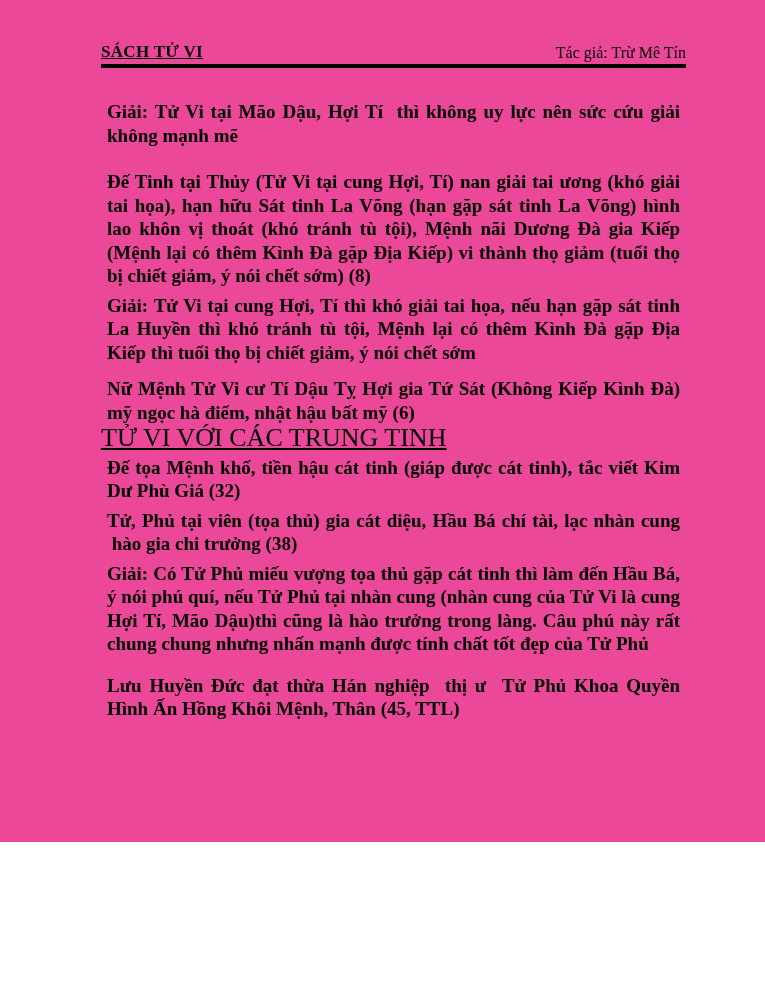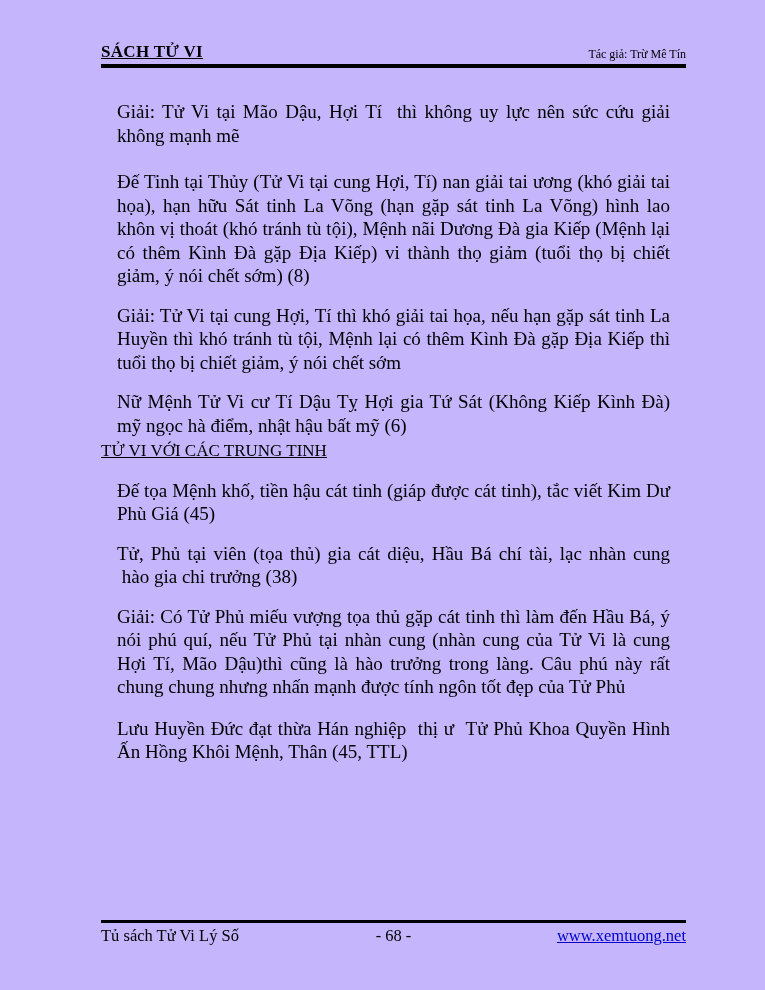--- a/index.html
+++ b/index.html
@@ -3,22 +3,22 @@
 <meta charset="utf-8">
 <style>
   html, body {
     margin: 0;
     padding: 0;
     background: #ffffff;
   }
   .page {
     position: relative;
     width: 765px;
-    height: 990px;
-    background: #c4b5fd;
+    height: 842px;
+    background: #ec4899;
     color: #000000;
     font-family: "Liberation Serif", "DejaVu Serif", serif;
     box-sizing: border-box;
     overflow: hidden;
   }
   .margins {
     position: absolute;
     left: 101px;
     right: 79px;
     top: 0;
@@ -30,44 +30,45 @@
     align-items: flex-end;
     padding-top: 42px;
   }
   .header-left {
     font-size: 17px;
     font-weight: bold;
     text-decoration: underline;
     letter-spacing: 0.3px;
   }
   .header-right {
-    font-size: 12px;
+    font-size: 16px;
   }
   .rule {
     height: 4px;
     background: #000000;
     margin-top: 2px;
   }
   
   .content {
     margin-top: 32px;
     font-size: 19px;
     line-height: 23.5px;
     text-align: justify;
   }
   .content p {
-    margin: 16px;
+    margin: 6px;
+    font-weight: bold;
   }
   .gap-line   { margin-bottom: 23px !important; }  
   .gap-big    { margin-bottom: 24px !important; }
   .gap-med    { margin-bottom: 13px !important; }
   .gap-tight  { margin-bottom: 2px  !important; }
   .gap-end    { margin-bottom: 18px !important; }
   .section-heading {
-    font-size: 17px;
+    font-size: 26px;
     font-weight: normal;
     text-decoration: underline;
     margin: 0 0 2px 0;
     text-align: left;
   }
   
   .footer {
     position: absolute;
     left: 101px;
     right: 79px;
@@ -105,23 +106,23 @@
     <div class="rule"></div>
 
     <div class="content">
       <p class="gap-line">Giải: Tử Vi tại Mão Dậu, Hợi Tí &nbsp;thì không uy lực nên sức cứu giải không mạnh mẽ</p>
       <p class="gap-tight">Đế Tinh tại Thủy (Tử Vi tại cung Hợi, Tí) nan giải tai ương (khó giải tai họa), hạn hữu Sát tinh La Võng (hạn gặp sát tinh La Võng) hình lao khôn vị thoát (khó tránh tù tội), Mệnh nãi Dương Đà gia Kiếp (Mệnh lại có thêm Kình Đà gặp Địa Kiếp) vi thành thọ giảm (tuổi thọ bị chiết giảm, ý nói chết sớm) (8)</p>
       <p class="gap-med">Giải: Tử Vi tại cung Hợi, Tí thì khó giải tai họa, nếu hạn gặp sát tinh La Huyền thì khó tránh tù tội, Mệnh lại có thêm Kình Đà gặp Địa Kiếp thì tuổi thọ bị chiết giảm, ý nói chết sớm</p>
       <p class="gap-tight">Nữ Mệnh Tử Vi cư Tí Dậu Tỵ Hợi gia Tứ Sát (Không Kiếp Kình Đà) mỹ ngọc hà điểm, nhật hậu bất mỹ (6)</p>
 
       <h2 class="section-heading">TỬ VI VỚI CÁC TRUNG TINH</h2>
 
-      <p class="gap-tight">Đế tọa Mệnh khố, tiền hậu cát tinh (giáp được cát tinh), tắc viết Kim Dư Phù Giá (45)</p>
+      <p class="gap-tight">Đế tọa Mệnh khố, tiền hậu cát tinh (giáp được cát tinh), tắc viết Kim Dư Phù Giá (32)</p>
       <p class="gap-tight">Tử, Phủ tại viên (tọa thủ) gia cát diệu, Hầu Bá chí tài, lạc nhàn cung &nbsp;hào gia chi trưởng (38)</p>
-      <p class="gap-end">Giải: Có Tử Phủ miếu vượng tọa thủ gặp cát tinh thì làm đến Hầu Bá, ý nói phú quí, nếu Tử Phủ tại nhàn cung (nhàn cung của Tử Vi là cung Hợi Tí, Mão Dậu)thì cũng là hào trưởng trong làng. Câu phú này rất chung chung nhưng nhấn mạnh được tính ngôn tốt đẹp của Tử Phủ</p>
+      <p class="gap-end">Giải: Có Tử Phủ miếu vượng tọa thủ gặp cát tinh thì làm đến Hầu Bá, ý nói phú quí, nếu Tử Phủ tại nhàn cung (nhàn cung của Tử Vi là cung Hợi Tí, Mão Dậu)thì cũng là hào trưởng trong làng. Câu phú này rất chung chung nhưng nhấn mạnh được tính chất tốt đẹp của Tử Phủ</p>
       <p>Lưu Huyền Đức đạt thừa Hán nghiệp &nbsp;thị ư &nbsp;Tử Phủ Khoa Quyền Hình Ấn Hồng Khôi Mệnh, Thân (45, TTL)</p>
     </div>
   </div>
 
   <div class="footer">
     <div class="footer-rule"></div>
     <div class="footer-row">
       <span class="footer-left">Tủ sách Tử Vi Lý Số</span>
       <span class="footer-center">- 68 -</span>
       <span class="footer-right"><a class="footer-link">www.xemtuong.net</a></span>

